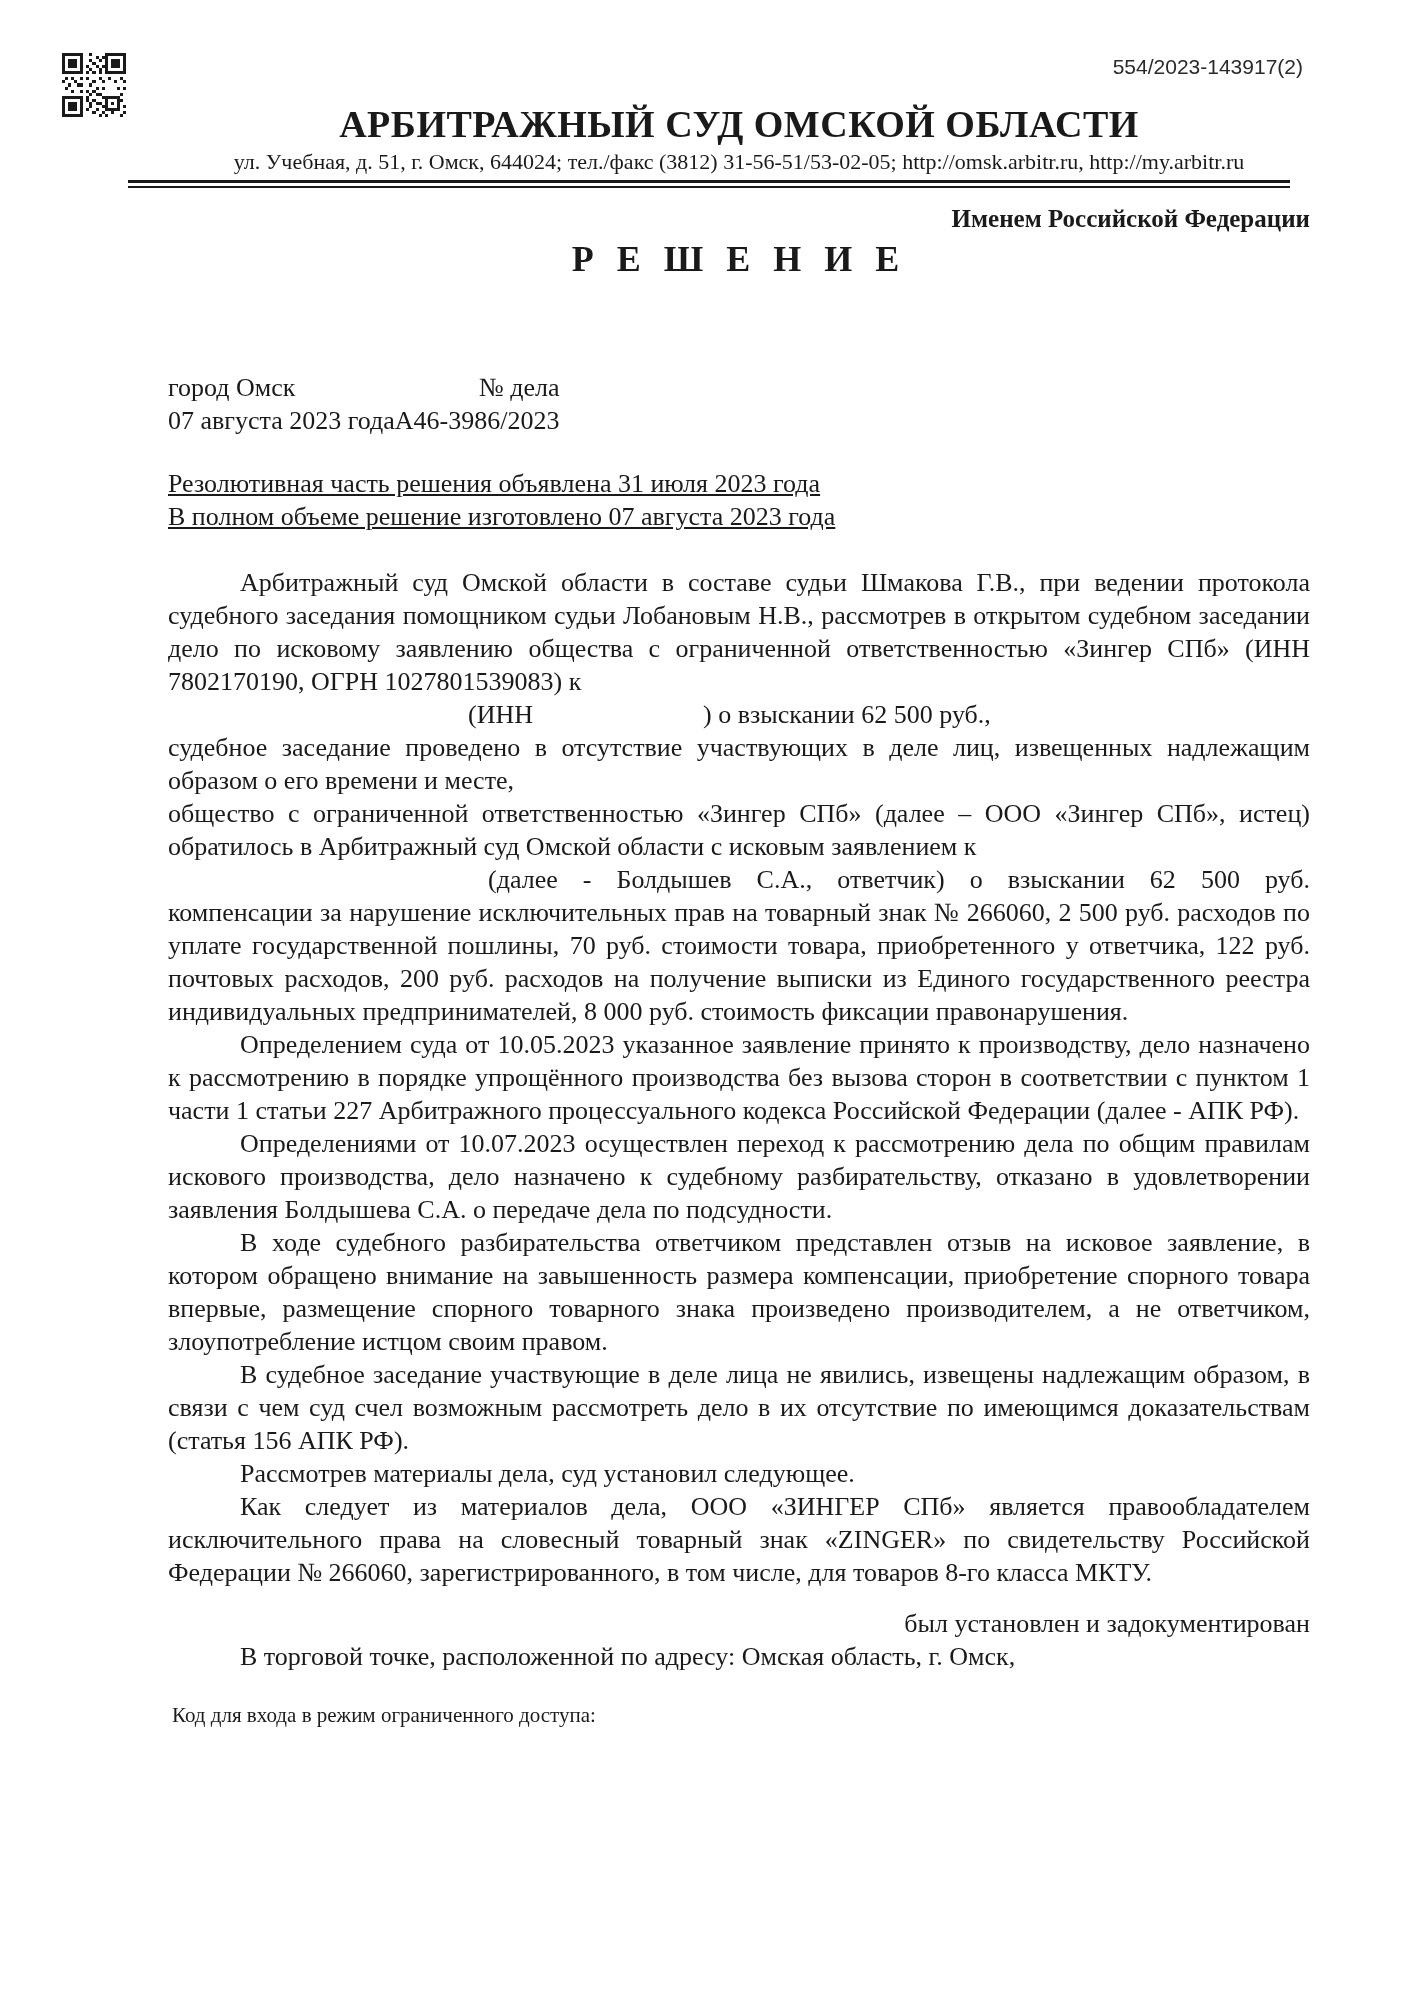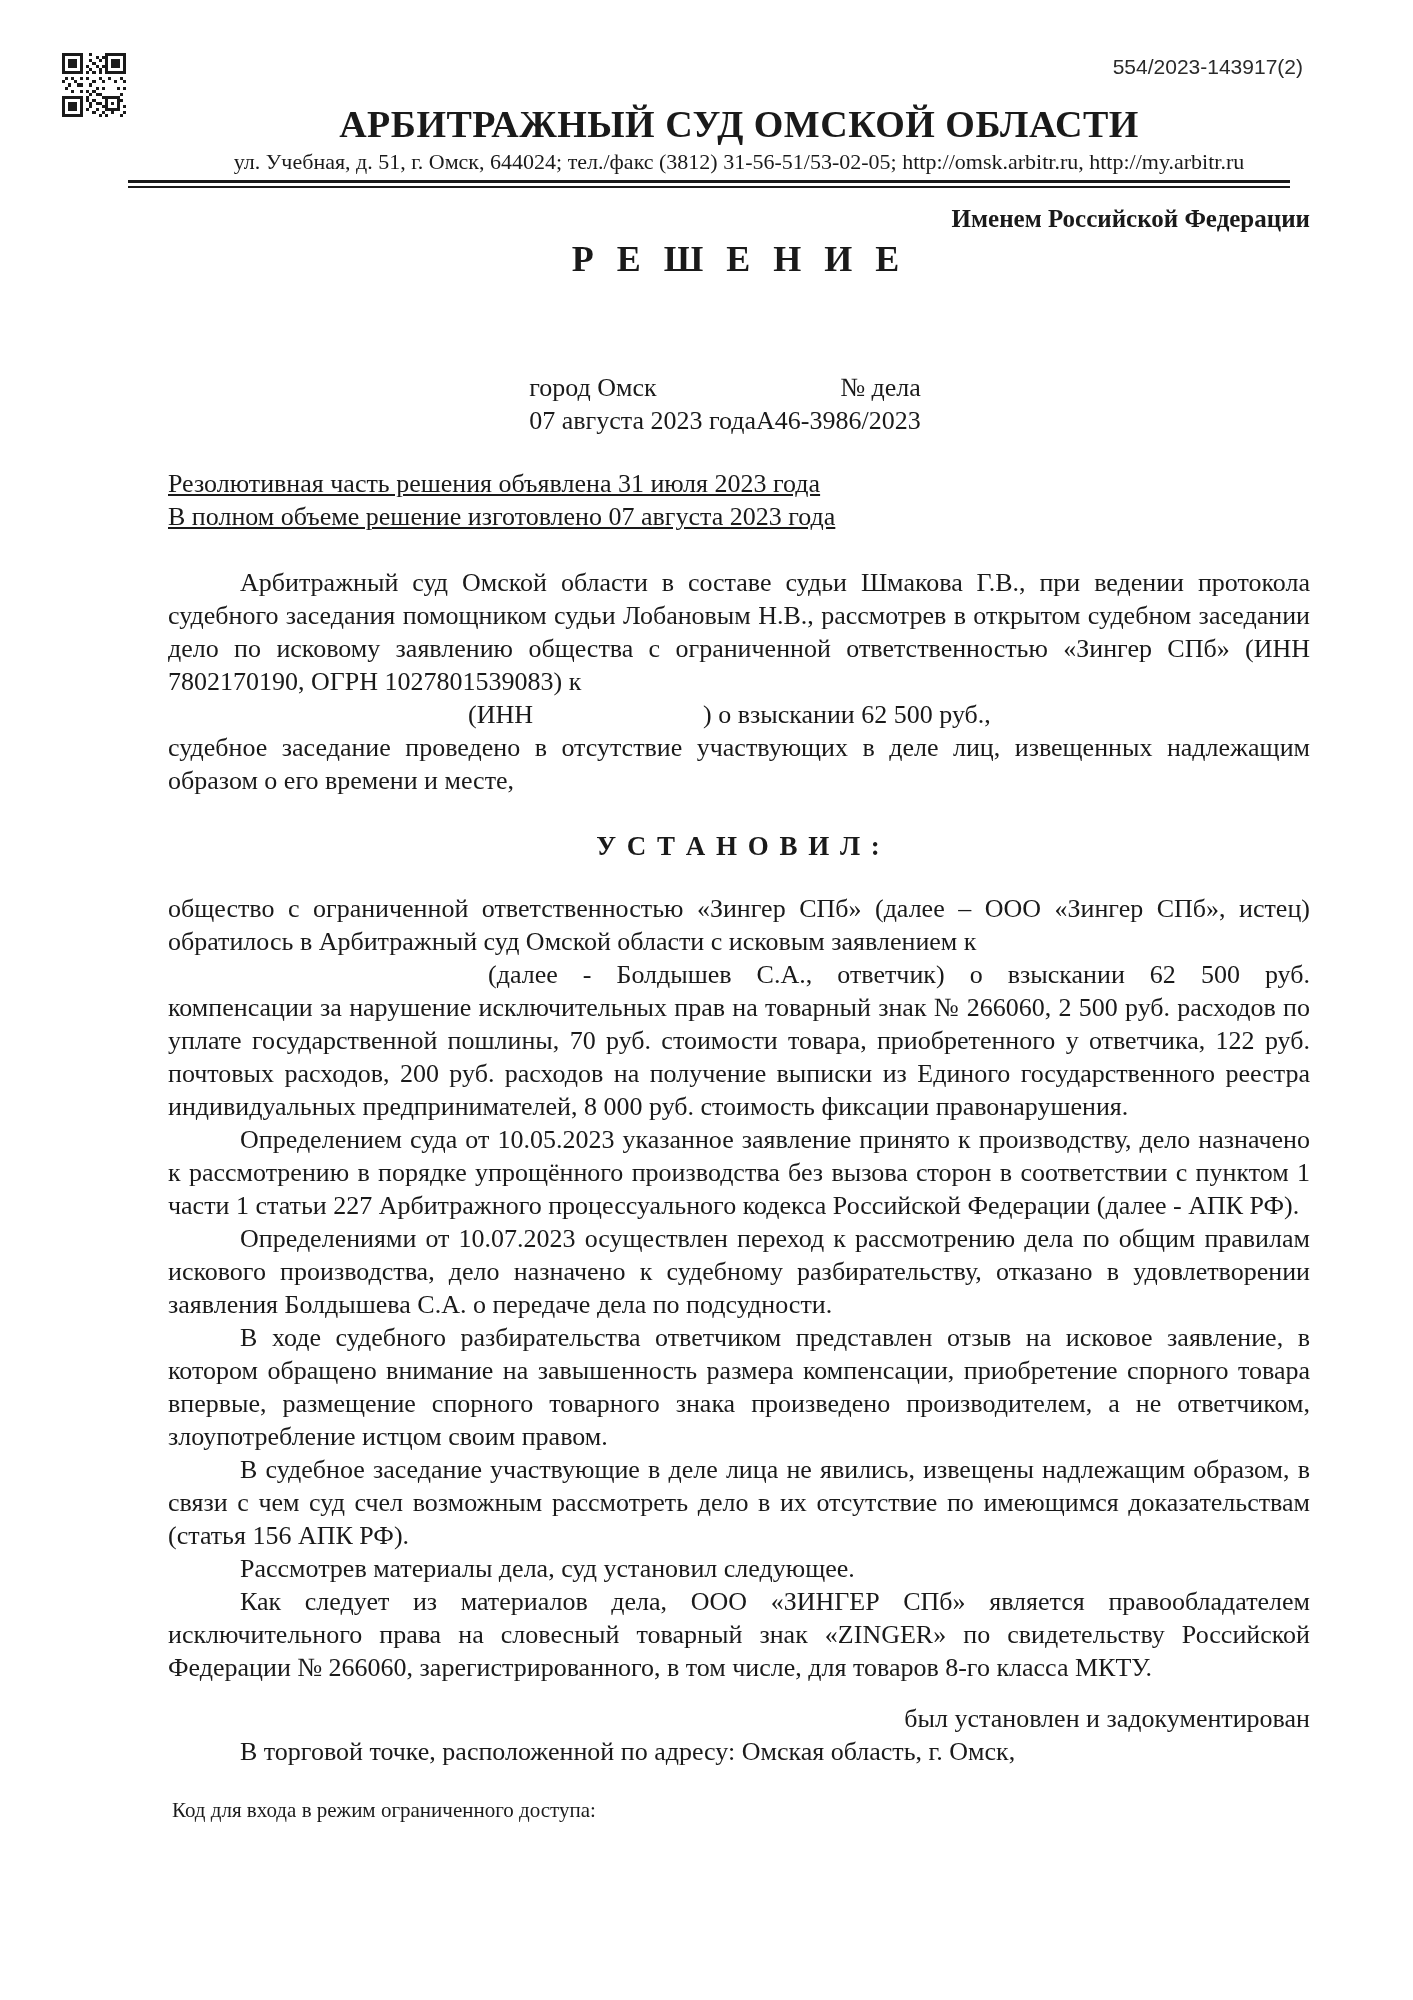--- a/index.html
+++ b/index.html
@@ -28,21 +28,21 @@
     white-space:nowrap;
   }
   .court-address { margin-top:3px; text-align:center; font-size:22px; line-height:27px; }
   .double-rule {
     margin-top:5px; margin-left:-40px; margin-right:20px;
     height:3px;
     border-top:3px solid #1a1a1a; border-bottom:2px solid #1a1a1a;
   }
   .imenem { margin-top:14px; text-align:right; font-weight:bold; font-size:25px; }
   .reshenie { margin-top:3px; text-align:center; font-weight:bold; font-size:36px; line-height:43px; letter-spacing:7px; }
-  .meta-row { display:flex; justify-content:center; margin-top:90px; }
+  .meta-row { display:flex; justify-content:flex-start; margin-top:90px; }
   .meta-right { text-align:right; padding-right:28px; }
   .announce { margin-top:30px;text-decoration:underline; }
   .para { text-align:justify; }
   .mt-first { margin-top:33px; }
   .indent { text-indent:72px; }
   .inn-line { margin-left:300px; }
   .redact-gap { display:inline-block; width:170px; }
   .ustanovil {
     margin-top:33px; margin-bottom:29px;
     text-align:center; font-weight:bold; font-size:27px; letter-spacing:2px;
@@ -165,21 +165,20 @@
       <div>Резолютивная часть решения объявлена 31 июля 2023 года</div>
       <div>В полном объеме решение изготовлено 07 августа 2023 года</div>
     </div>
 
     <div class="para indent mt-first">Арбитражный суд Омской области в составе судьи Шмакова Г.В., при ведении протокола судебного заседания помощником судьи Лобановым Н.В., рассмотрев в открытом судебном заседании дело по исковому заявлению общества с ограниченной ответственностью «Зингер СПб» (ИНН 7802170190, ОГРН 1027801539083) к</div>
     <div class="inn-line">
       <span>(ИНН</span><span class="redact-gap"></span><span>) о взыскании 62 500 руб.,</span>
     </div>
     <div class="para">судебное заседание проведено в отсутствие участвующих в деле лиц, извещенных надлежащим образом о его времени и месте,</div>
 
-    <div class="ustanovil">У С Т А Н О В И Л :</div>
 
     <div class="para">общество с ограниченной ответственностью «Зингер СПб» (далее – ООО «Зингер СПб», истец) обратилось в Арбитражный суд Омской области с исковым заявлением к</div>
     <div class="para stretch-line">(далее - Болдышев С.А., ответчик) о взыскании 62 500 руб.</div>
     <div class="para">компенсации за нарушение исключительных прав на товарный знак № 266060, 2 500 руб. расходов по уплате государственной пошлины, 70 руб. стоимости товара, приобретенного у ответчика, 122 руб. почтовых расходов, 200 руб. расходов на получение выписки из Единого государственного реестра индивидуальных предпринимателей, 8 000 руб. стоимость фиксации правонарушения.</div>
     <div class="para indent">Определением суда от 10.05.2023 указанное заявление принято к производству, дело назначено к рассмотрению в порядке упрощённого производства без вызова сторон в соответствии с пунктом 1 части 1 статьи 227 Арбитражного процессуального кодекса Российской Федерации (далее - АПК РФ).</div>
     <div class="para indent">Определениями от 10.07.2023 осуществлен переход к рассмотрению дела по общим правилам искового производства, дело назначено к судебному разбирательству, отказано в удовлетворении заявления Болдышева С.А. о передаче дела по подсудности.</div>
     <div class="para indent">В ходе судебного разбирательства ответчиком представлен отзыв на исковое заявление, в котором обращено внимание на завышенность размера компенсации, приобретение спорного товара впервые, размещение спорного товарного знака произведено производителем, а не ответчиком, злоупотребление истцом своим правом.</div>
     <div class="para indent">В судебное заседание участвующие в деле лица не явились, извещены надлежащим образом, в связи с чем суд счел возможным рассмотреть дело в их отсутствие по имеющимся доказательствам (статья 156 АПК РФ).</div>
     <div class="para indent">Рассмотрев материалы дела, суд установил следующее.</div>
     <div class="para indent">Как следует из материалов дела, ООО «ЗИНГЕР СПб» является правообладателем исключительного права на словесный товарный знак «ZINGER» по свидетельству Российской Федерации № 266060, зарегистрированного, в том числе, для товаров 8-го класса МКТУ.</div>

